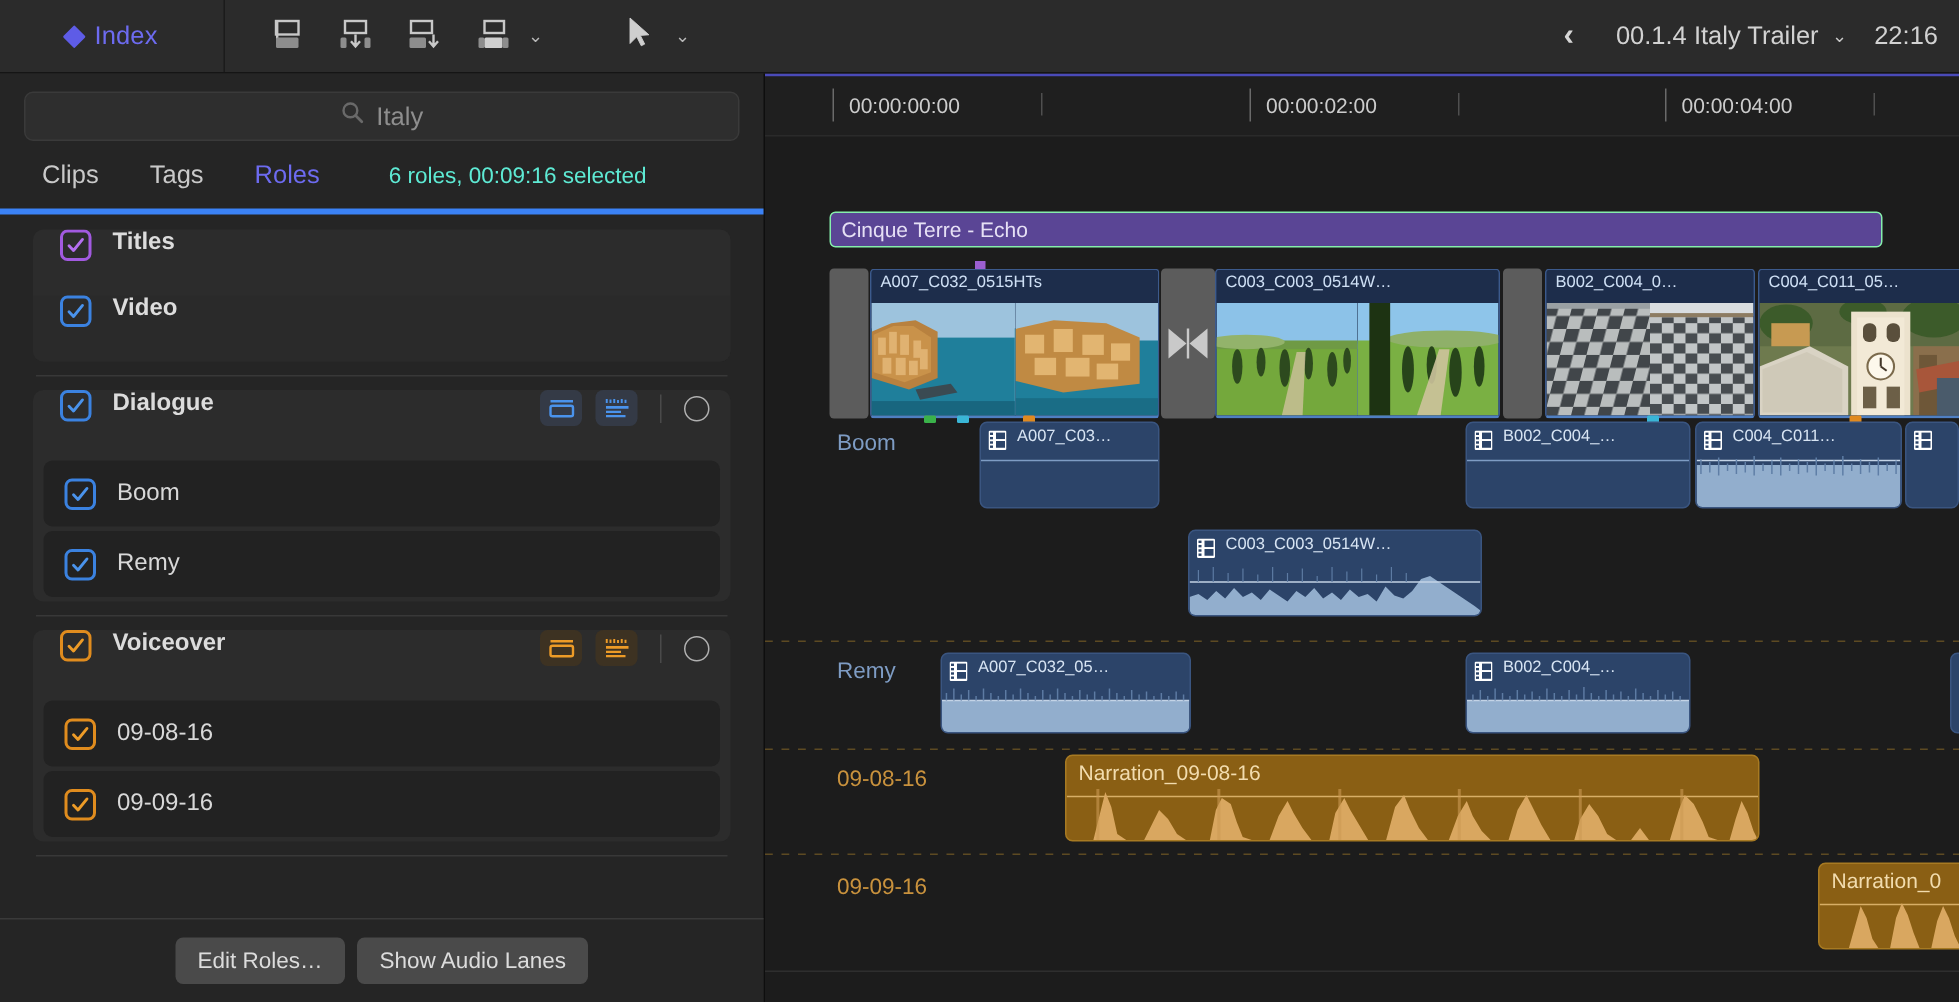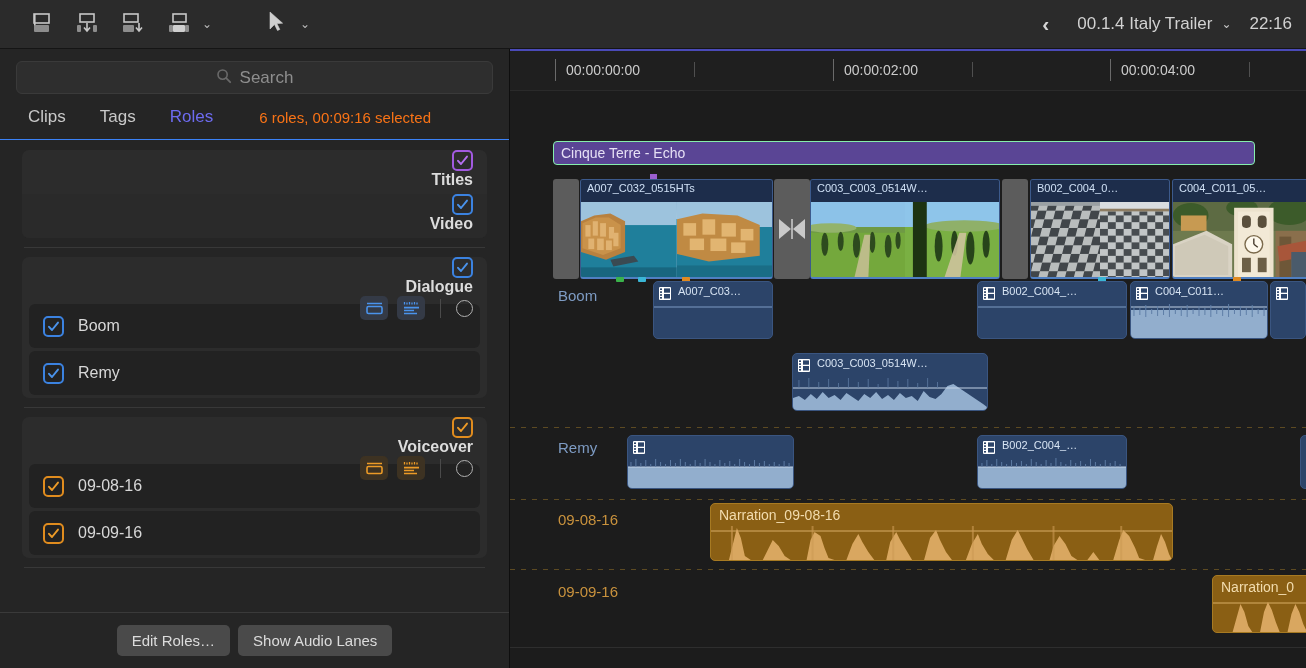--- a/index.html
+++ b/index.html
@@ -48,33 +48,32 @@
   }
   .sb-searchwrap{ padding:12px 16px 0 16px; }
   .sb-search{
     height:33px; background:#2e2e2e; border:1px solid #3a3a3a; border-radius:6px;
     display:flex; align-items:center; justify-content:center; gap:8px;
   }
   .sb-search .mag{ opacity:.55; }
   .sb-search-ph{ color:#8e8e8e; font-size:17px; }
   .sb-tabs{
     display:flex; align-items:center; padding:13px 0 12px 28px; gap:0;
-    border-bottom:1px solid #3b82f6;
+    border-bottom:4px solid #3b82f6;
   }
   .sb-tab{ color:#c9c9c9; font-size:17px; margin-right:34px; }
   .sb-tab.active{ color:#6d6bf0; }
-  .sb-count{ color:#f97316; font-size:15px; margin-left:12px; }
+  .sb-count{ color:#5eead4; font-size:15px; margin-left:12px; }
 
   .roles-scroll{ flex:1; overflow:hidden; padding:10px 22px 0 22px; }
 
   .role-group{ background:#2c2c2c; border-radius:7px; margin-bottom:6px; overflow:hidden; }
   .role-row{
-    height:44px; display:flex; align-items:flex-end; padding:0 14px 0 18px;
+    height:44px; display:flex; align-items:flex-start; padding:0 14px 0 18px;
     position:relative;
-    flex-direction:column;
   }
   .role-row.parent{ }
   .role-sub{ background:#222222; border-radius:6px; margin:3px 7px; height:44px;
              display:flex; align-items:center; padding:0 14px 0 14px; }
   .cb{
     width:21px; height:21px; border-radius:5px; border:2px solid #3b82e0;
     display:flex; align-items:center; justify-content:center; flex:none;
   }
   .cb svg{ display:block; }
   .cb.purple{ border-color:#a25ae0; }
@@ -156,20 +155,24 @@
   }
   .solid-sep{ background:#2e2e2e; }
 </style>
 </head>
 <body>
 
 <div class="app">
 
   <div class="toolbar">
 
+    <div class="tb-index">
+      <span class="diamond"></span>
+      <span class="tb-index-label">Index</span>
+    </div>
 
     <div class="tb-icons">
 
       <span class="ic">
         <svg width="30" height="30" viewBox="0 0 30 30">
           <rect x="8" y="5" width="15" height="9" fill="none" stroke="#c8c8c8" stroke-width="1.6"></rect>
           <line x1="8.8" y1="5" x2="8.8" y2="22" stroke="#c8c8c8" stroke-width="1.6"></line>
           <rect x="8" y="16" width="15" height="7" rx="1" fill="#8d8d8d"></rect>
         </svg>
       </span>
@@ -224,21 +227,21 @@
     <div class="sidebar">
 
       <div class="sb-searchwrap">
         <div class="sb-search">
           <span class="mag">
             <svg width="16" height="16" viewBox="0 0 16 16">
               <circle cx="6.6" cy="6.6" r="4.6" fill="none" stroke="#9a9a9a" stroke-width="1.6"></circle>
               <line x1="10.2" y1="10.2" x2="14.2" y2="14.2" stroke="#9a9a9a" stroke-width="1.8" stroke-linecap="round"></line>
             </svg>
           </span>
-          <span class="sb-search-ph">Search</span>
+          <span class="sb-search-ph">Italy</span>
         </div>
       </div>
 
       <div class="sb-tabs">
         <span class="sb-tab">Clips</span>
         <span class="sb-tab">Tags</span>
         <span class="sb-tab active">Roles</span>
         <span class="sb-count">6 roles, 00:09:16 selected</span>
       </div>
 
@@ -712,20 +715,21 @@
               </g>
             </svg>
           </div>
         </div>
 
         <div class="lane-sep dotted" style="top:336px;"></div>
 
         <span class="lane-label blue" style="left:48px; top:348px;">Remy</span>
 
         <div class="aclip" style="left:117px; top:344px; width:167px; height:54px;">
+          <div class="aname">A007_C032_05…</div>
           <svg class="filmicon" viewBox="0 0 12 13">
             <rect width="12" height="13" rx="1" fill="#ffffff"></rect>
             <g fill="#2c4469">
                 <rect x="1" y="1.4" width="2" height="1.6"></rect>
                 <rect x="1" y="4.3" width="2" height="1.6"></rect>
             <rect x="1" y="7.2" width="2" height="1.6"></rect>
                 <rect x="1" y="10" width="2" height="1.6"></rect>
             <rect x="5" y="1.4" width="6" height="4.3"></rect>
                 <rect x="5" y="7" width="6" height="4.5"></rect>
               </g>

